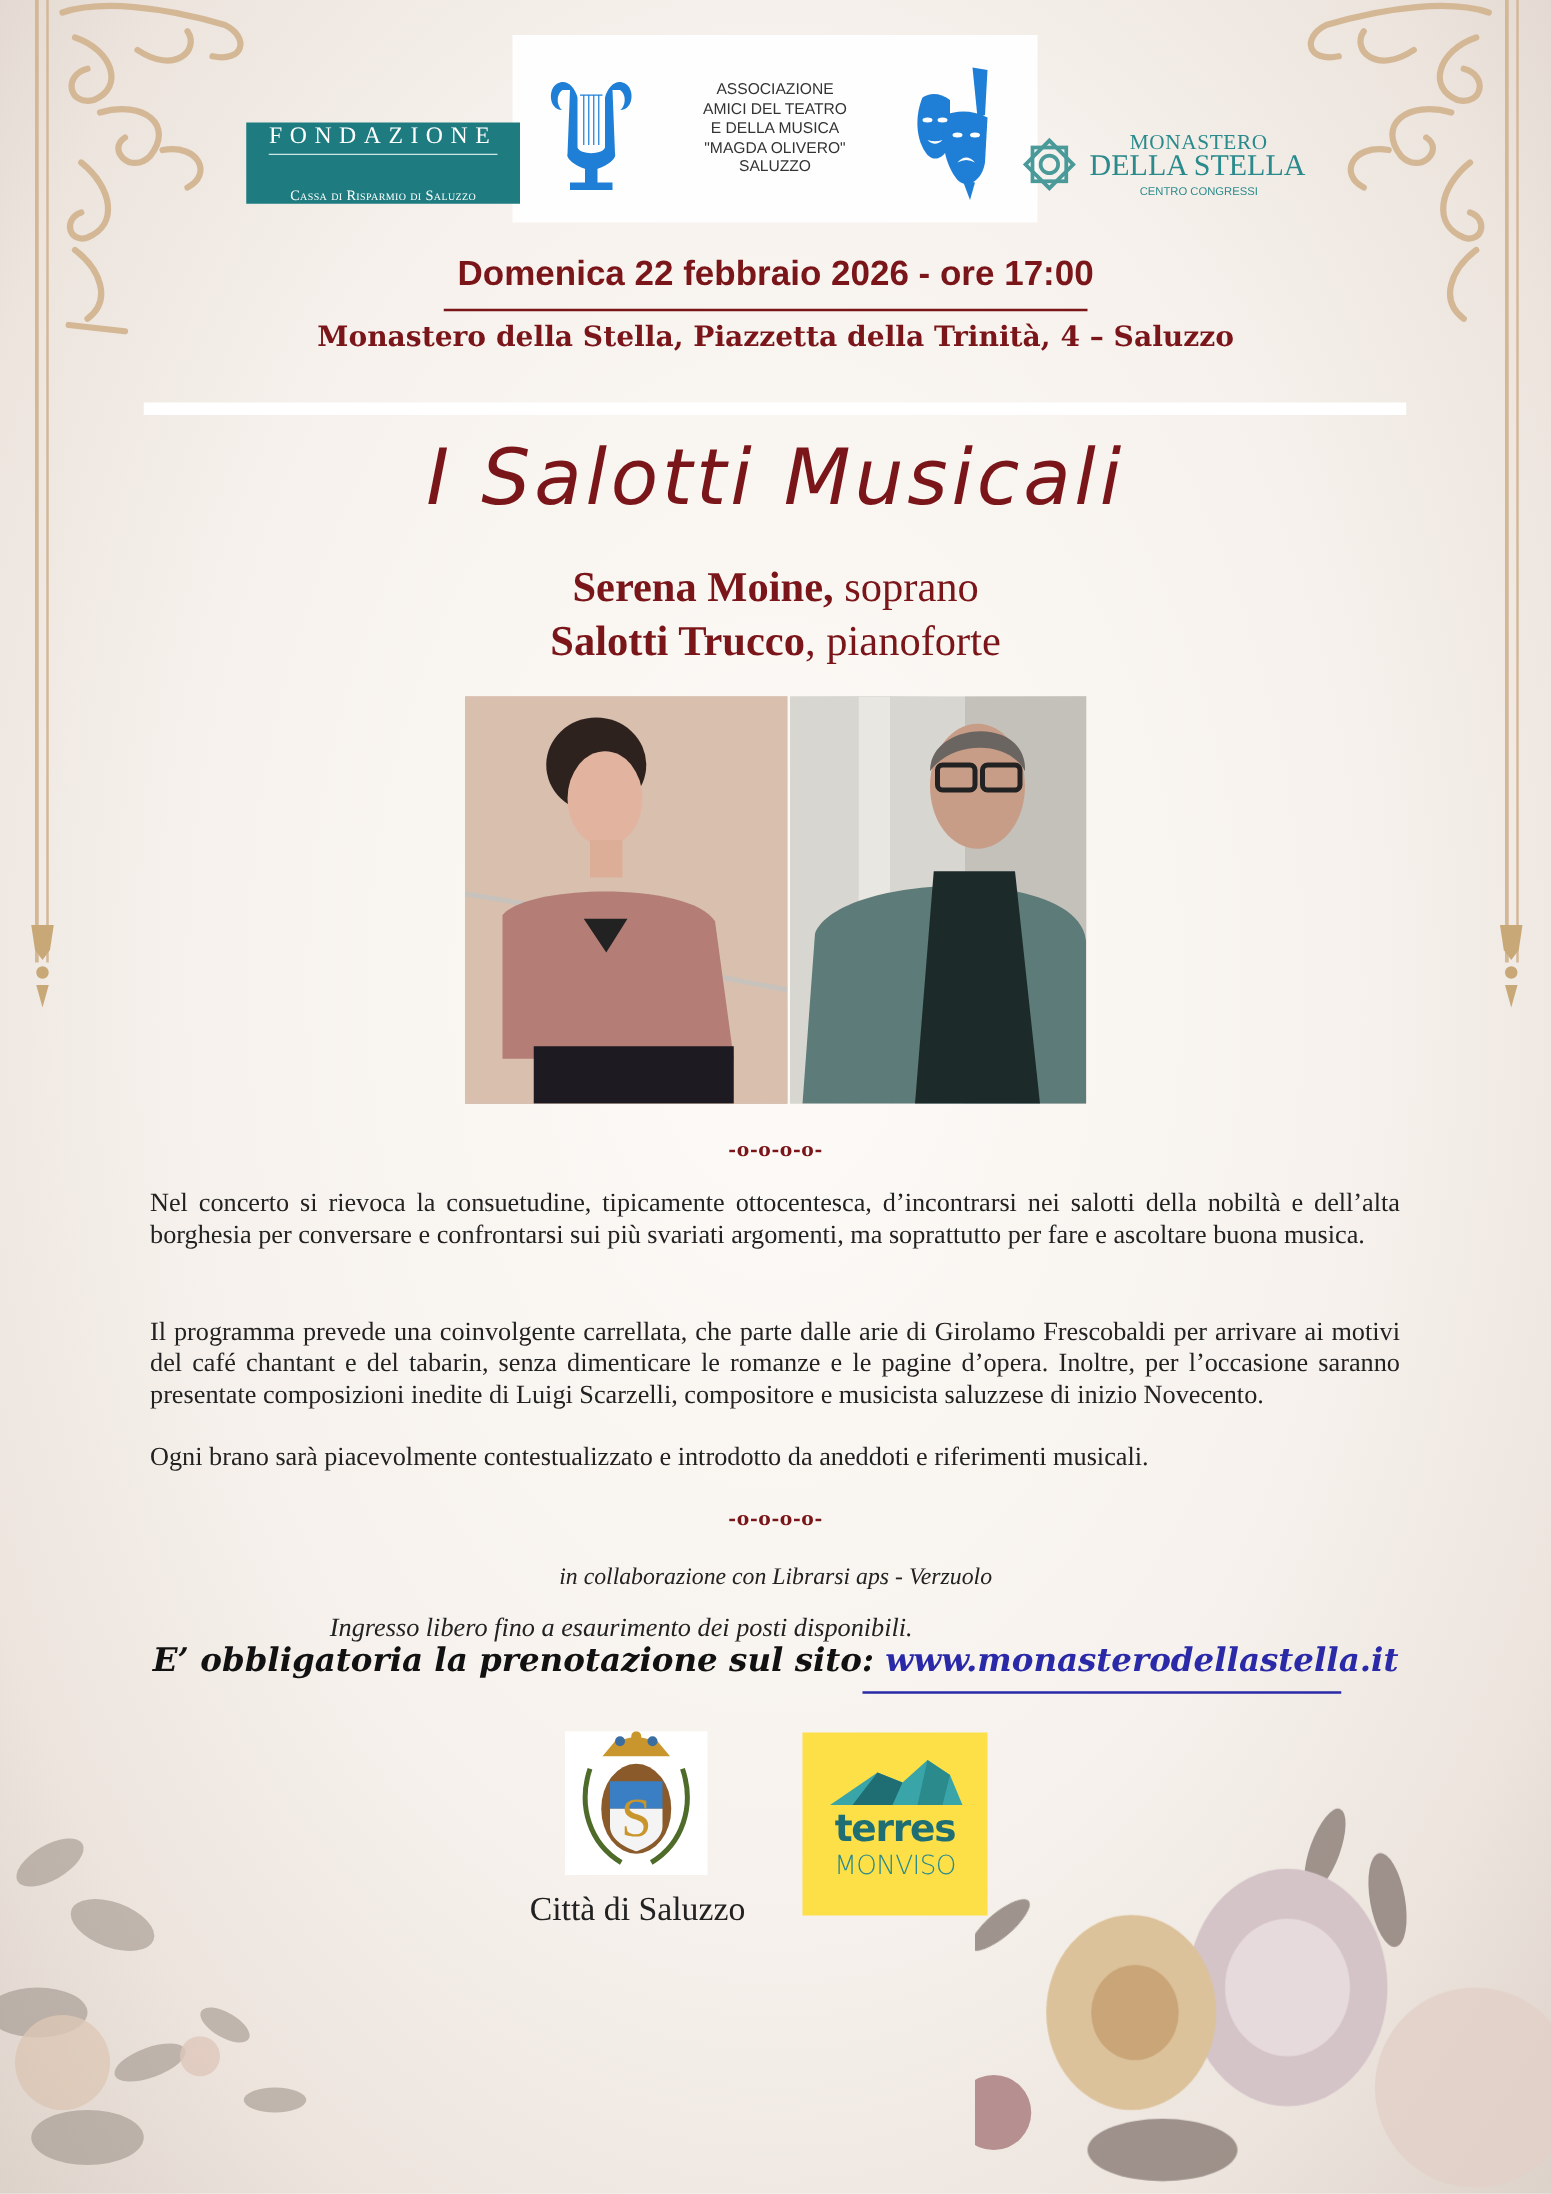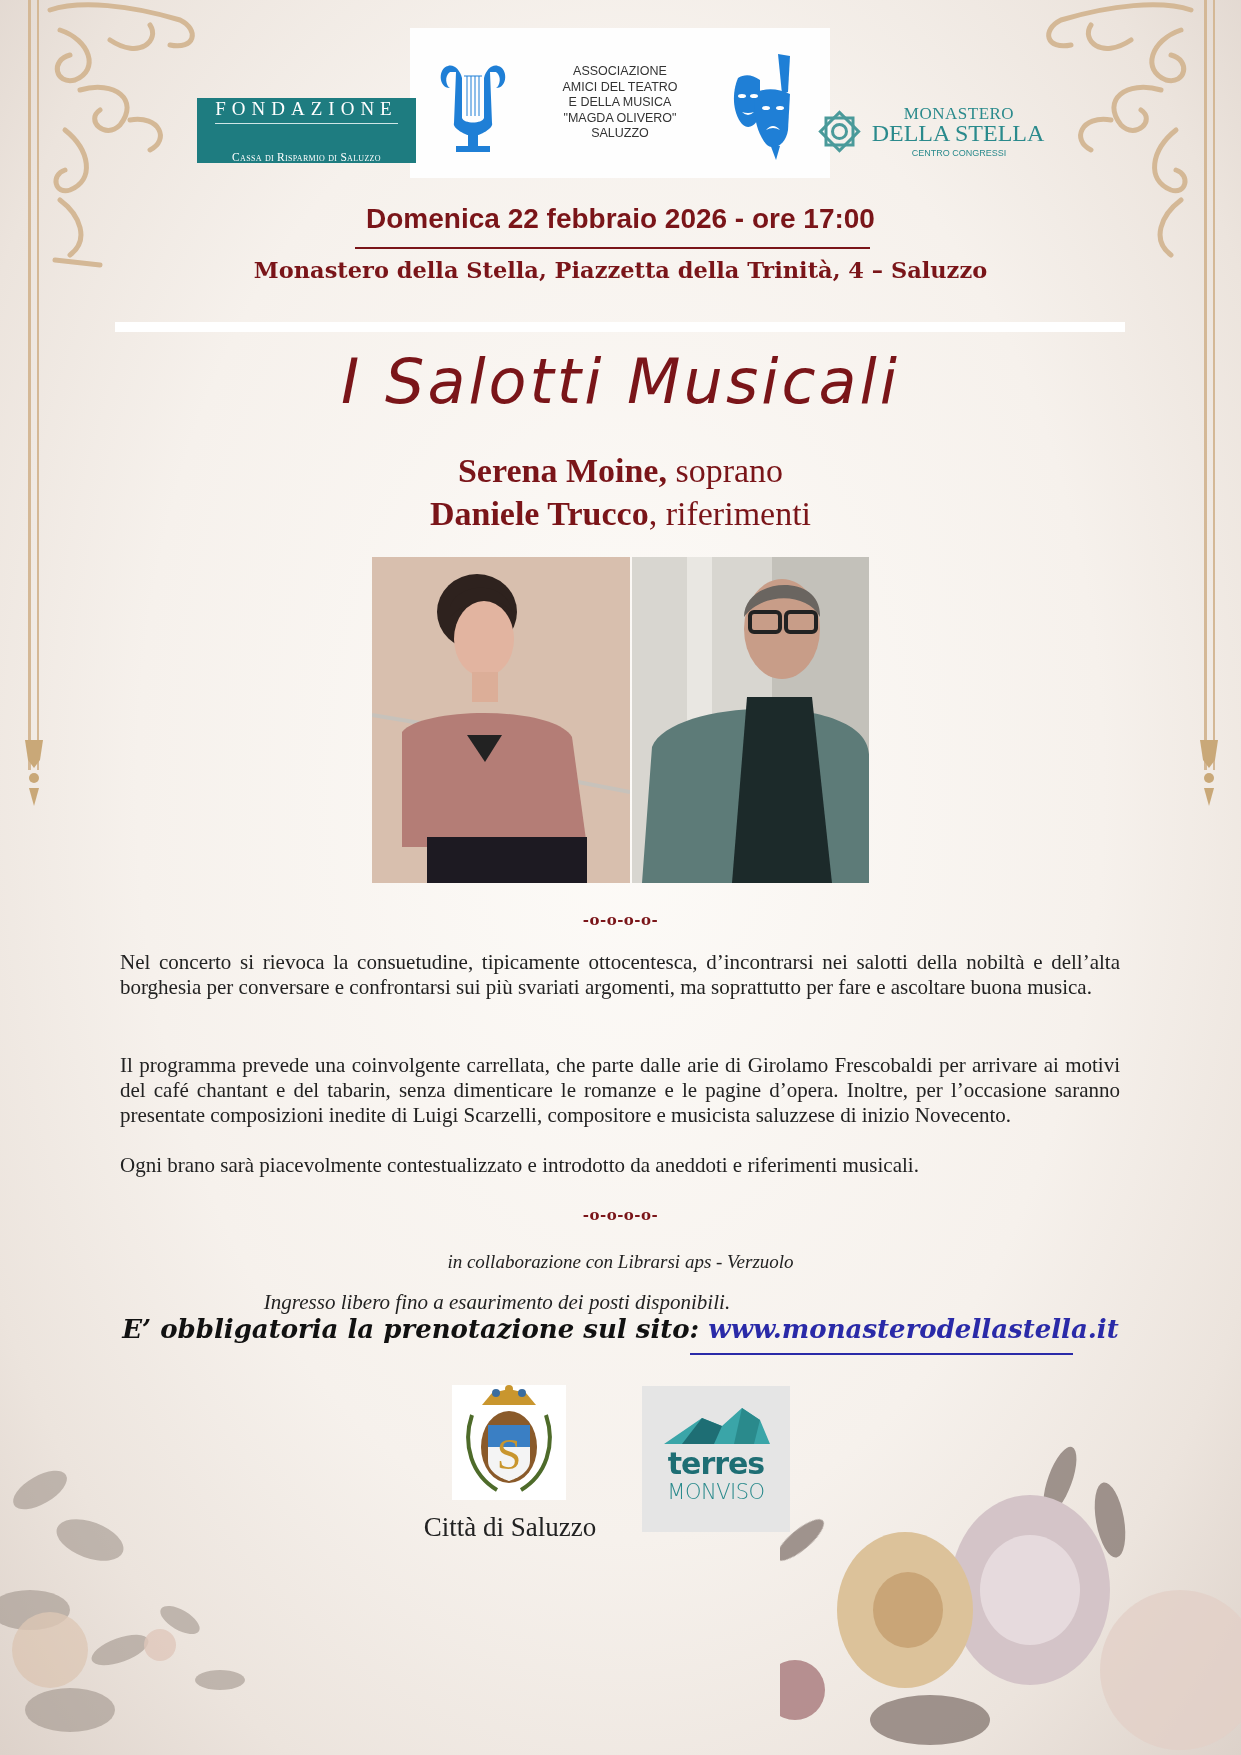--- a/index.html
+++ b/index.html
@@ -62,21 +62,21 @@
   .free { position:absolute; left:0; width:994px; top:1290px; text-align:center; font-family:"Liberation Serif", serif; font-style:italic; font-size:21px; color:#222; }
   .booking { position:absolute; left:0; width:1241px; top:1314px; text-align:center; font-family:"DejaVu Serif", serif; font-style:italic; font-weight:bold; font-size:26px; color:#111; }
   .booking a { color:#2a2aa8; text-decoration:none; }
   .link-rule { position:absolute; left:690px; top:1353px; width:383px; height:2px; background:#2a2aa8; }
 
   .bg-flowers-left { position:absolute; left:0; top:1320px; width:340px; height:435px; opacity:0.55; }
   .bg-flowers-right { position:absolute; left:780px; top:1420px; width:461px; height:335px; }
 
   .coat { position:absolute; left:452px; top:1385px; width:114px; height:115px; background:#fff; }
   .citta { position:absolute; left:420px; top:1512px; width:180px; text-align:center; font-family:"Liberation Serif", serif; font-size:27px; color:#222; }
-  .terres { position:absolute; left:642px; top:1386px; width:148px; height:146px; background:#e5e5e5; }
+  .terres { position:absolute; left:642px; top:1386px; width:148px; height:146px; background:#fde047; }
   .terres .tw { position:absolute; left:0; width:148px; top:60px; text-align:center; font-family:"DejaVu Sans", sans-serif; font-weight:bold; font-size:30px; color:#1e6e74; letter-spacing:-1px; }
   .terres .mv { position:absolute; left:0; width:148px; top:94px; text-align:center; font-family:"DejaVu Sans", sans-serif; font-weight:200; font-size:21px; color:#2a8a8c; letter-spacing:-0.5px; }
 </style>
 </head>
 <body>
 
 <svg class="corner left" width="200" height="290" viewBox="0 0 200 290">
   <g fill="none" stroke="#d4b896" stroke-width="5" stroke-linecap="round">
     <path d="M30 10 C60 0, 110 5, 160 20 C180 30, 175 50, 150 45"></path>
     <path d="M40 30 C70 40, 80 70, 55 80 C35 85, 30 60, 50 55"></path>
@@ -204,21 +204,21 @@
 <div class="date-rule"></div>
 <div class="venue">Monastero della Stella, Piazzetta della Trinità, 4 – Saluzzo</div>
 <div class="white-band"></div>
 
 <div class="title">I Salotti Musicali</div>
 
 <div class="performer p1">
   <b>Serena Moine,</b><span> soprano</span>
 </div>
 <div class="performer p2">
-  <b>Daniele Trucco</b><span>, riferimenti</span>
+  <b>Salotti Trucco</b><span>, pianoforte</span>
 </div>
 
 <div class="photo left" title="Serena Moine">
   <svg width="258" height="326" viewBox="0 0 258 326">
     <rect width="258" height="326" fill="#d8bfae"></rect>
     <g stroke="#c7c2bb" stroke-width="4">
         <line x1="0" y1="158" x2="120" y2="178"></line>
         <line x1="180" y1="220" x2="258" y2="235"></line>
       </g>
     <ellipse cx="105" cy="55" rx="40" ry="38" fill="#2e221e"></ellipse>

